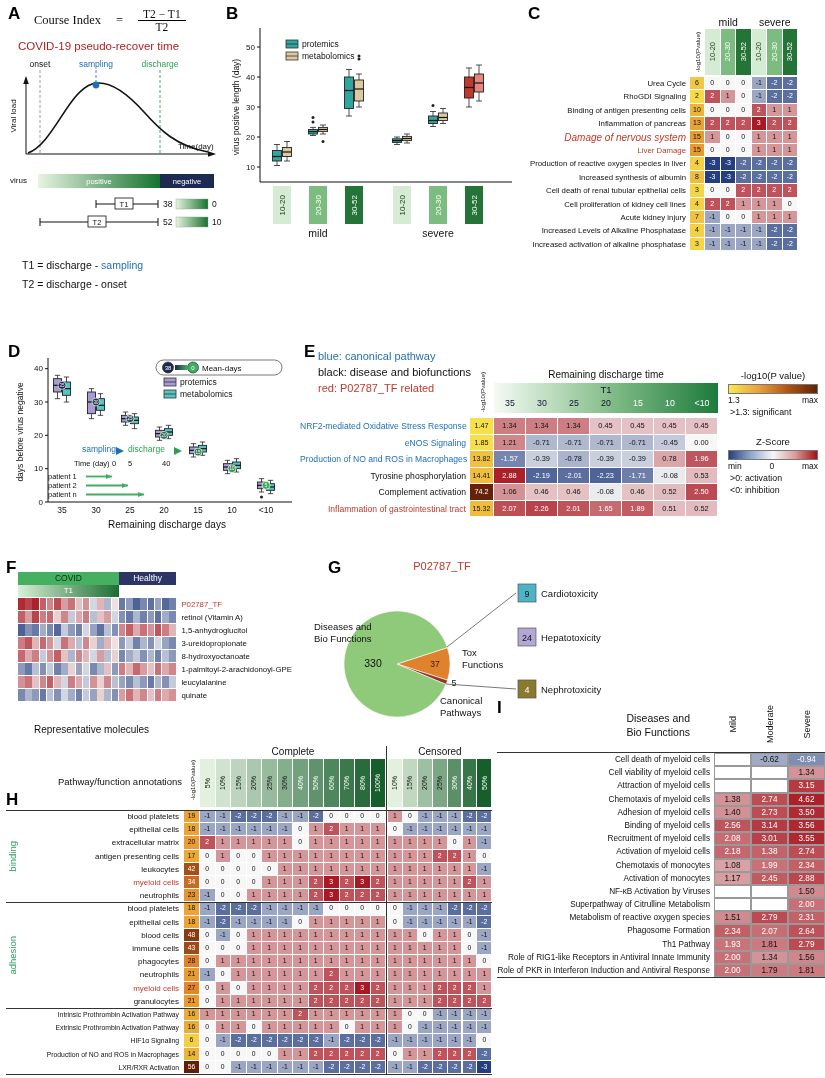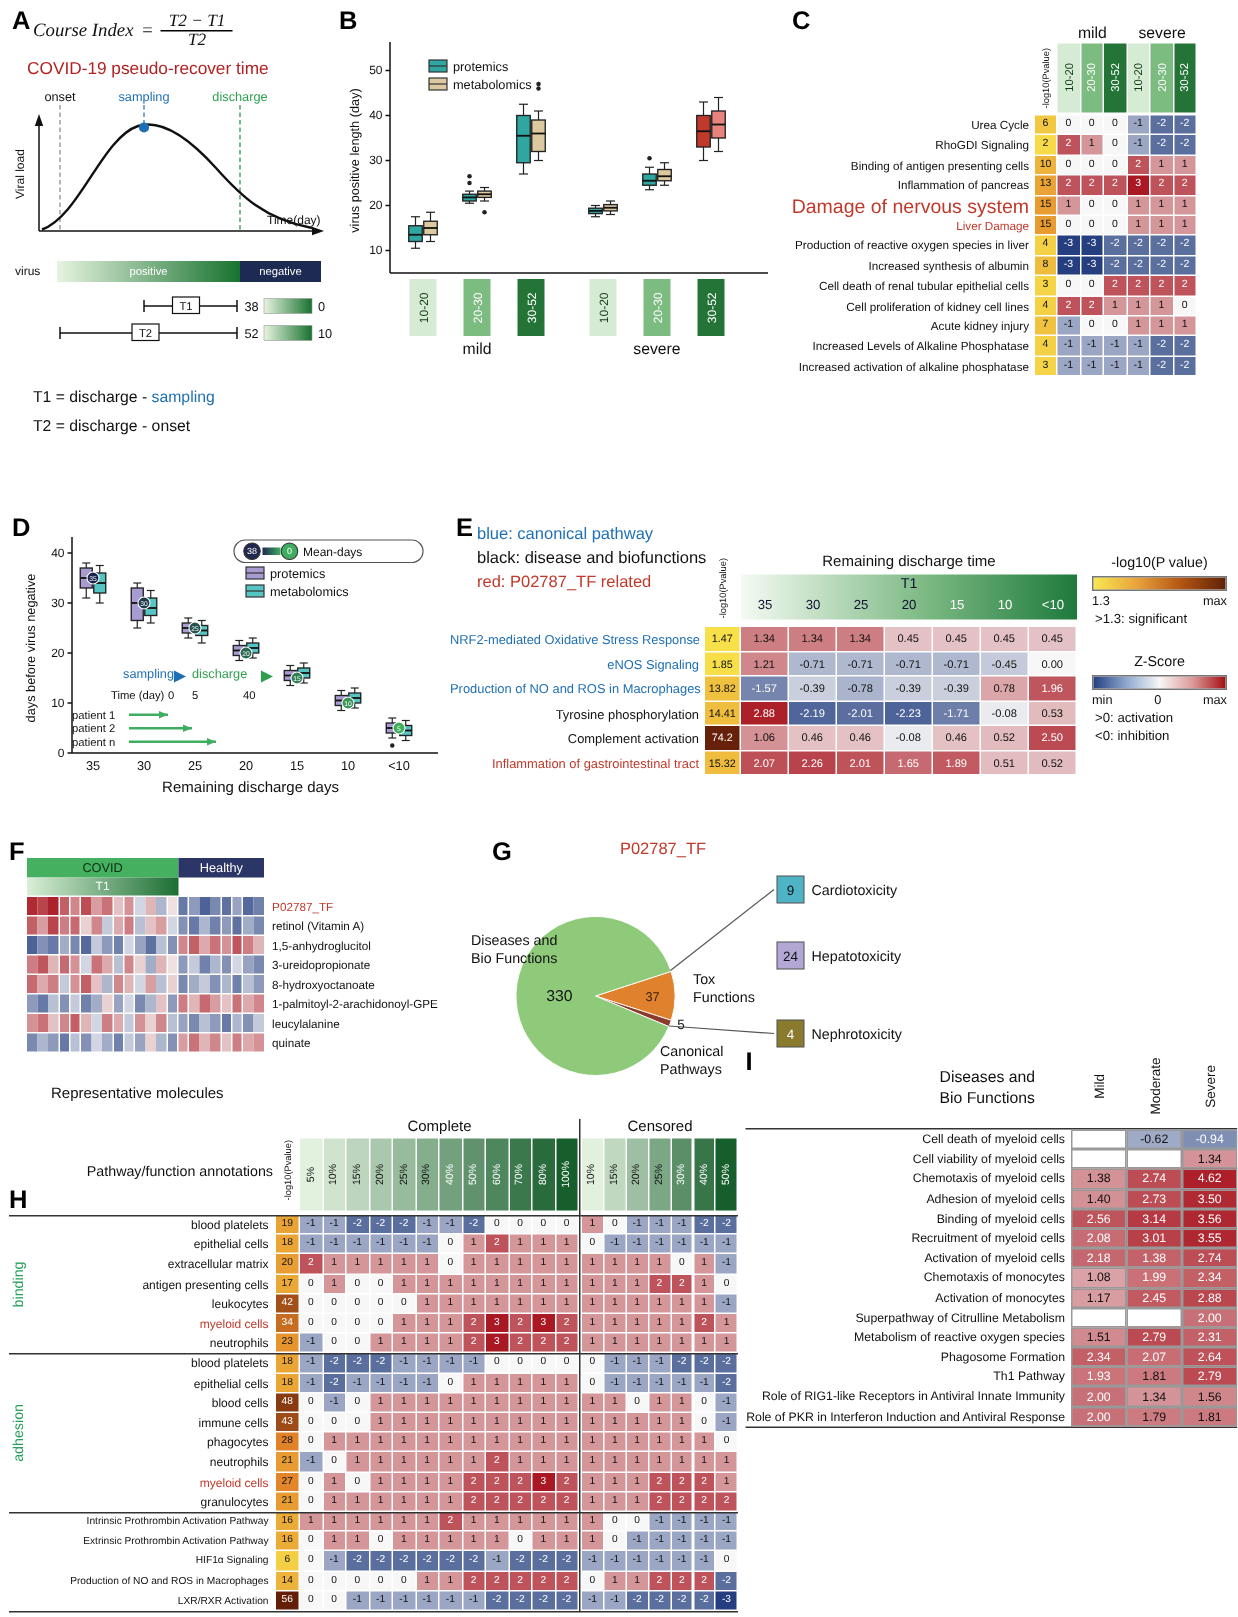--- a/index.html
+++ b/index.html
@@ -3,21 +3,21 @@
 <meta charset="utf-8">
 <style>
 *{margin:0;padding:0;box-sizing:border-box}
 body{background:#fff}
 #fig{position:relative;width:825px;height:1078px;background:#fff;font-family:"Liberation Sans",sans-serif;color:#111;overflow:hidden}
 .panel{position:absolute}
 .ptag{position:absolute;font-weight:bold;font-size:17px;color:#000}
 .vt{writing-mode:vertical-rl;transform:rotate(180deg);white-space:nowrap}
 
 #panelA{left:8px;top:4px;width:220px;height:330px}
-.a-formula{position:absolute;left:14px;top:4px;font-family:"Liberation Serif",serif;font-style:italic;font-size:12.5px;display:flex;align-items:center;gap:5px}
+.a-formula{position:absolute;left:26px;top:4px;font-family:"Liberation Serif",serif;font-size:12.5px;display:flex;align-items:center;gap:15px}
 .a-frac{display:inline-flex;flex-direction:column;text-align:center;font-size:11.5px}
 .a-num{border-bottom:1px solid #000;padding:0 5px}
 .a-sub{position:absolute;left:10px;top:36px;color:#b22222;font-size:11.5px}
 #svgA{position:absolute;left:0;top:52px}
 .a-defs{position:absolute;left:14px;top:252px;font-size:10.5px;line-height:19px}
 .blue{color:#1f6fb5}
 
 #panelB{left:222px;top:4px;width:296px;height:330px}
 #svgB{position:absolute;left:8px;top:18px}
 #bCats{position:absolute;left:8px;top:182px;width:288px;height:60px}
@@ -307,21 +307,21 @@
         <div style="position: absolute; left: 247px; top: 85.8px; width: 14.5px; height: 12.4px; background: rgb(213, 150, 154); color: rgb(17, 17, 17); font-size: 7px; text-align: center; line-height: 12.4px;">1</div>
         <div style="position: absolute; left: 262.5px; top: 85.8px; width: 14.5px; height: 12.4px; background: rgb(213, 150, 154); color: rgb(17, 17, 17); font-size: 7px; text-align: center; line-height: 12.4px;">1</div>
         <div style="position: absolute; left: 0px; top: 99.2px; width: 166px; height: 13.4px; font-size: 7.8px; color: rgb(17, 17, 17); text-align: right; line-height: 13.4px; white-space: nowrap;">Inflammation of pancreas</div>
         <div style="position: absolute; left: 170px; top: 99.2px; width: 14px; height: 12.4px; background: rgb(233, 164, 53); color: rgb(17, 17, 17); font-size: 7px; text-align: center; line-height: 12.4px;">13</div>
         <div style="position: absolute; left: 185px; top: 99.2px; width: 14.5px; height: 12.4px; background: rgb(190, 83, 91); color: rgb(255, 255, 255); font-size: 7px; text-align: center; line-height: 12.4px;">2</div>
         <div style="position: absolute; left: 200.5px; top: 99.2px; width: 14.5px; height: 12.4px; background: rgb(190, 83, 91); color: rgb(255, 255, 255); font-size: 7px; text-align: center; line-height: 12.4px;">2</div>
         <div style="position: absolute; left: 216px; top: 99.2px; width: 14.5px; height: 12.4px; background: rgb(190, 83, 91); color: rgb(255, 255, 255); font-size: 7px; text-align: center; line-height: 12.4px;">2</div>
         <div style="position: absolute; left: 231.5px; top: 99.2px; width: 14.5px; height: 12.4px; background: rgb(170, 25, 35); color: rgb(255, 255, 255); font-size: 7px; text-align: center; line-height: 12.4px;">3</div>
         <div style="position: absolute; left: 247px; top: 99.2px; width: 14.5px; height: 12.4px; background: rgb(190, 83, 91); color: rgb(255, 255, 255); font-size: 7px; text-align: center; line-height: 12.4px;">2</div>
         <div style="position: absolute; left: 262.5px; top: 99.2px; width: 14.5px; height: 12.4px; background: rgb(190, 83, 91); color: rgb(255, 255, 255); font-size: 7px; text-align: center; line-height: 12.4px;">2</div>
-        <div style="position: absolute; left: 0px; top: 112.6px; width: 166px; height: 13.4px; font-size: 13px; color: rgb(192, 57, 43); text-align: right; line-height: 13.4px; white-space: nowrap;">Damage of nervous system</div>
+        <div style="position: absolute; left: 0px; top: 112.6px; width: 166px; height: 13.4px; font-size: 10px; color: rgb(192, 57, 43); text-align: right; line-height: 13.4px; white-space: nowrap; font-style: italic;">Damage of nervous system</div>
         <div style="position: absolute; left: 170px; top: 112.6px; width: 14px; height: 12.4px; background: rgb(231, 155, 49); color: rgb(17, 17, 17); font-size: 7px; text-align: center; line-height: 12.4px;">15</div>
         <div style="position: absolute; left: 185px; top: 112.6px; width: 14.5px; height: 12.4px; background: rgb(213, 150, 154); color: rgb(17, 17, 17); font-size: 7px; text-align: center; line-height: 12.4px;">1</div>
         <div style="position: absolute; left: 200.5px; top: 112.6px; width: 14.5px; height: 12.4px; background: rgb(247, 247, 247); color: rgb(17, 17, 17); font-size: 7px; text-align: center; line-height: 12.4px;">0</div>
         <div style="position: absolute; left: 216px; top: 112.6px; width: 14.5px; height: 12.4px; background: rgb(247, 247, 247); color: rgb(17, 17, 17); font-size: 7px; text-align: center; line-height: 12.4px;">0</div>
         <div style="position: absolute; left: 231.5px; top: 112.6px; width: 14.5px; height: 12.4px; background: rgb(213, 150, 154); color: rgb(17, 17, 17); font-size: 7px; text-align: center; line-height: 12.4px;">1</div>
         <div style="position: absolute; left: 247px; top: 112.6px; width: 14.5px; height: 12.4px; background: rgb(213, 150, 154); color: rgb(17, 17, 17); font-size: 7px; text-align: center; line-height: 12.4px;">1</div>
         <div style="position: absolute; left: 262.5px; top: 112.6px; width: 14.5px; height: 12.4px; background: rgb(213, 150, 154); color: rgb(17, 17, 17); font-size: 7px; text-align: center; line-height: 12.4px;">1</div>
         <div style="position: absolute; left: 0px; top: 126px; width: 166px; height: 13.4px; font-size: 7.8px; color: rgb(192, 57, 43); text-align: right; line-height: 13.4px; white-space: nowrap;">Liver Damage</div>
         <div style="position: absolute; left: 170px; top: 126px; width: 14px; height: 12.4px; background: rgb(231, 155, 49); color: rgb(17, 17, 17); font-size: 7px; text-align: center; line-height: 12.4px;">15</div>
         <div style="position: absolute; left: 185px; top: 126px; width: 14.5px; height: 12.4px; background: rgb(247, 247, 247); color: rgb(17, 17, 17); font-size: 7px; text-align: center; line-height: 12.4px;">0</div>
@@ -1387,20 +1387,26 @@
           <div class="icell" style="background: rgb(159, 170, 198); color: rgb(17, 17, 17);">-0.62</div>
           <div class="icell" style="background: rgb(127, 142, 179); color: rgb(255, 255, 255);">-0.94</div>
         </div>
         <div class="irow">
           <div class="ilab">Cell viability of myeloid cells</div>
           <div class="icell"></div>
           <div class="icell"></div>
           <div class="icell" style="background: rgb(212, 147, 152); color: rgb(17, 17, 17);">1.34</div>
         </div>
         <div class="irow">
+          <div class="ilab">Attraction of myeloid cells</div>
+          <div class="icell"></div>
+          <div class="icell"></div>
+          <div class="icell" style="background: rgb(181, 58, 66); color: rgb(255, 255, 255);">3.15</div>
+        </div>
+        <div class="irow">
           <div class="ilab">Chemotaxis of myeloid cells</div>
           <div class="icell" style="background: rgb(212, 145, 150); color: rgb(17, 17, 17);">1.38</div>
           <div class="icell" style="background: rgb(188, 77, 84); color: rgb(255, 255, 255);">2.74</div>
           <div class="icell" style="background: rgb(173, 32, 42); color: rgb(255, 255, 255);">4.62</div>
         </div>
         <div class="irow">
           <div class="ilab">Adhesion of myeloid cells</div>
           <div class="icell" style="background: rgb(211, 144, 149); color: rgb(17, 17, 17);">1.40</div>
           <div class="icell" style="background: rgb(188, 77, 85); color: rgb(255, 255, 255);">2.73</div>
           <div class="icell" style="background: rgb(176, 42, 52); color: rgb(255, 255, 255);">3.50</div>
@@ -1427,20 +1433,26 @@
           <div class="ilab">Chemotaxis of monocytes</div>
           <div class="icell" style="background: rgb(218, 162, 166); color: rgb(17, 17, 17);">1.08</div>
           <div class="icell" style="background: rgb(201, 113, 119); color: rgb(255, 255, 255);">1.99</div>
           <div class="icell" style="background: rgb(195, 96, 102); color: rgb(255, 255, 255);">2.34</div>
         </div>
         <div class="irow">
           <div class="ilab">Activation of monocytes</div>
           <div class="icell" style="background: rgb(216, 157, 161); color: rgb(17, 17, 17);">1.17</div>
           <div class="icell" style="background: rgb(193, 90, 97); color: rgb(255, 255, 255);">2.45</div>
           <div class="icell" style="background: rgb(186, 70, 78); color: rgb(255, 255, 255);">2.88</div>
+        </div>
+        <div class="irow">
+          <div class="ilab">NF-κB Activation by Viruses</div>
+          <div class="icell"></div>
+          <div class="icell"></div>
+          <div class="icell" style="background: rgb(209, 139, 143); color: rgb(17, 17, 17);">1.50</div>
         </div>
         <div class="irow">
           <div class="ilab">Superpathway of Citrulline Metabolism</div>
           <div class="icell"></div>
           <div class="icell"></div>
           <div class="icell" style="background: rgb(200, 112, 119); color: rgb(255, 255, 255);">2.00</div>
         </div>
         <div class="irow">
           <div class="ilab">Metabolism of reactive oxygen species</div>
           <div class="icell" style="background: rgb(209, 138, 143); color: rgb(17, 17, 17);">1.51</div>

